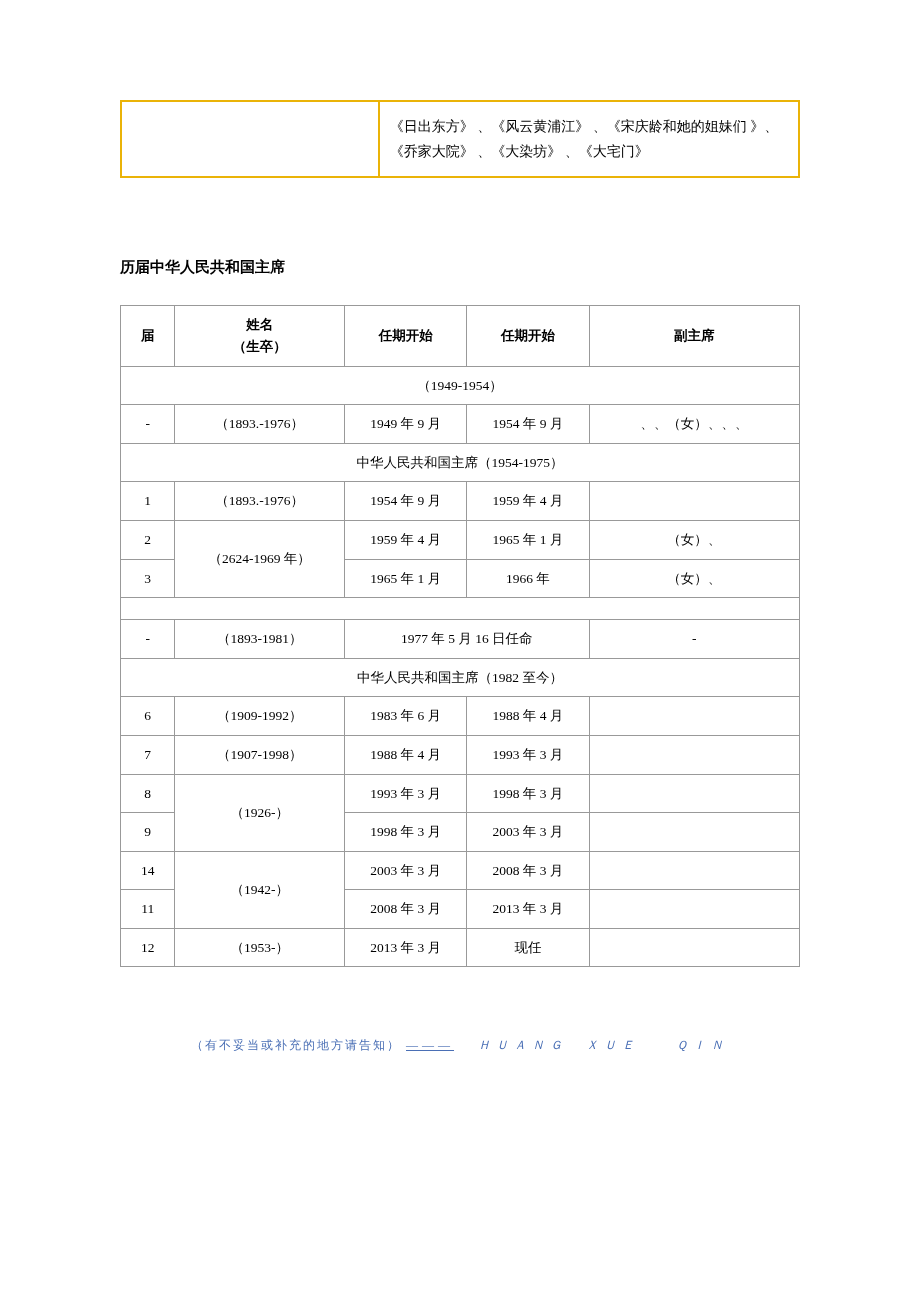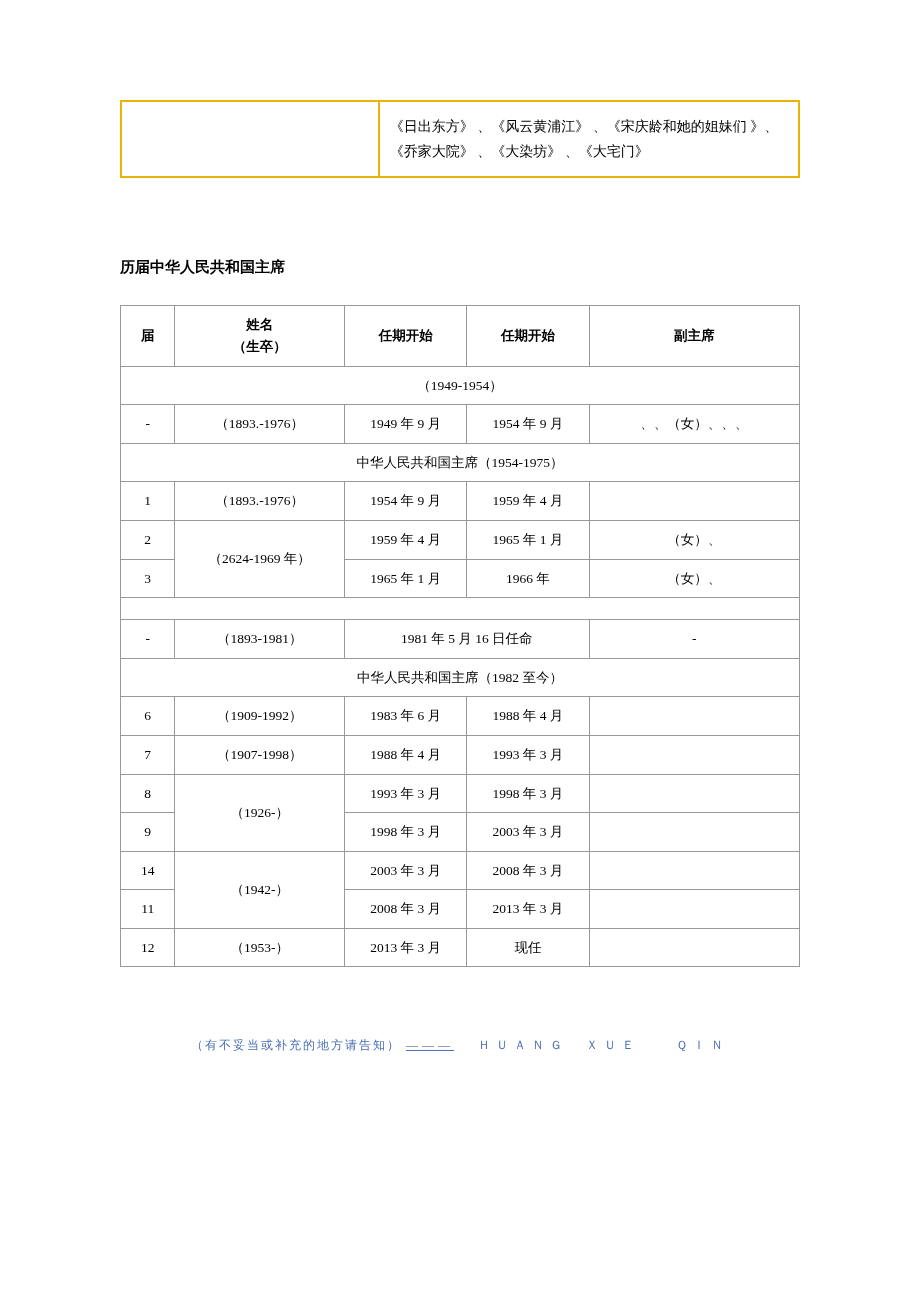--- a/index.html
+++ b/index.html
@@ -63,20 +63,21 @@
       font-size: 12px;
       letter-spacing: 2px;
     }
     .footer .underline {
       text-decoration: underline;
       letter-spacing: 4px;
     }
     .footer .signature {
       letter-spacing: 6px;
       margin-left: 24px;
+      font-style: italic;
     }
   </style>
 </head>
 <body>
 
 <table class="top-table">
   <tbody>
       <tr>
     <td class="left-cell"></td>
     <td class="right-cell">《日出东方》 、《风云黄浦江》 、《宋庆龄和她的姐妹们 》、《乔家大院》 、《大染坊》 、《大宅门》</td>
@@ -134,21 +135,21 @@
     <td>（女）、</td>
   </tr>
 
   <tr>
     <td colspan="5" style="height:22px;"></td>
   </tr>
 
   <tr>
     <td>-</td>
     <td style="vertical-align:bottom;">（1893-1981）</td>
-    <td colspan="2">1981 年 5 月 16 日任命</td>
+    <td colspan="2">1977 年 5 月 16 日任命</td>
     <td>-</td>
   </tr>
 
   <tr>
     <td colspan="5">中华人民共和国主席（1982 至今）</td>
   </tr>
   <tr>
     <td>6</td>
     <td style="vertical-align:bottom;">（1909-1992）</td>
     <td>1983 年 6 月</td>

